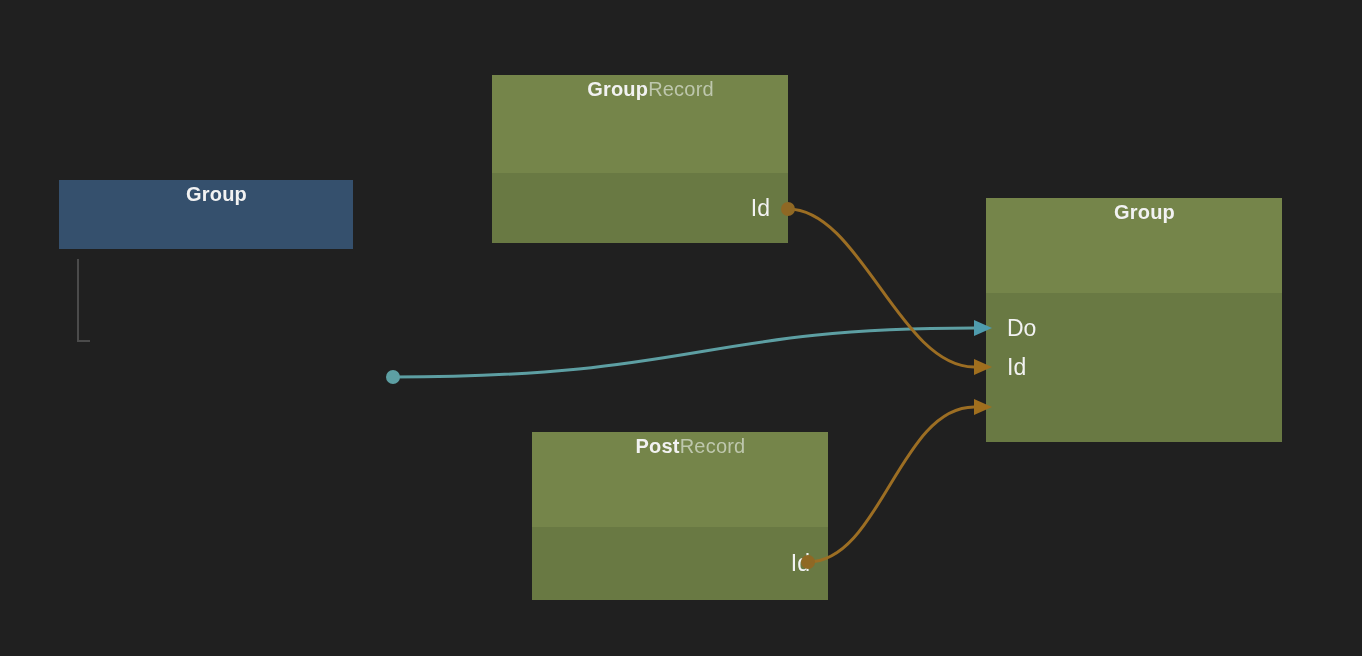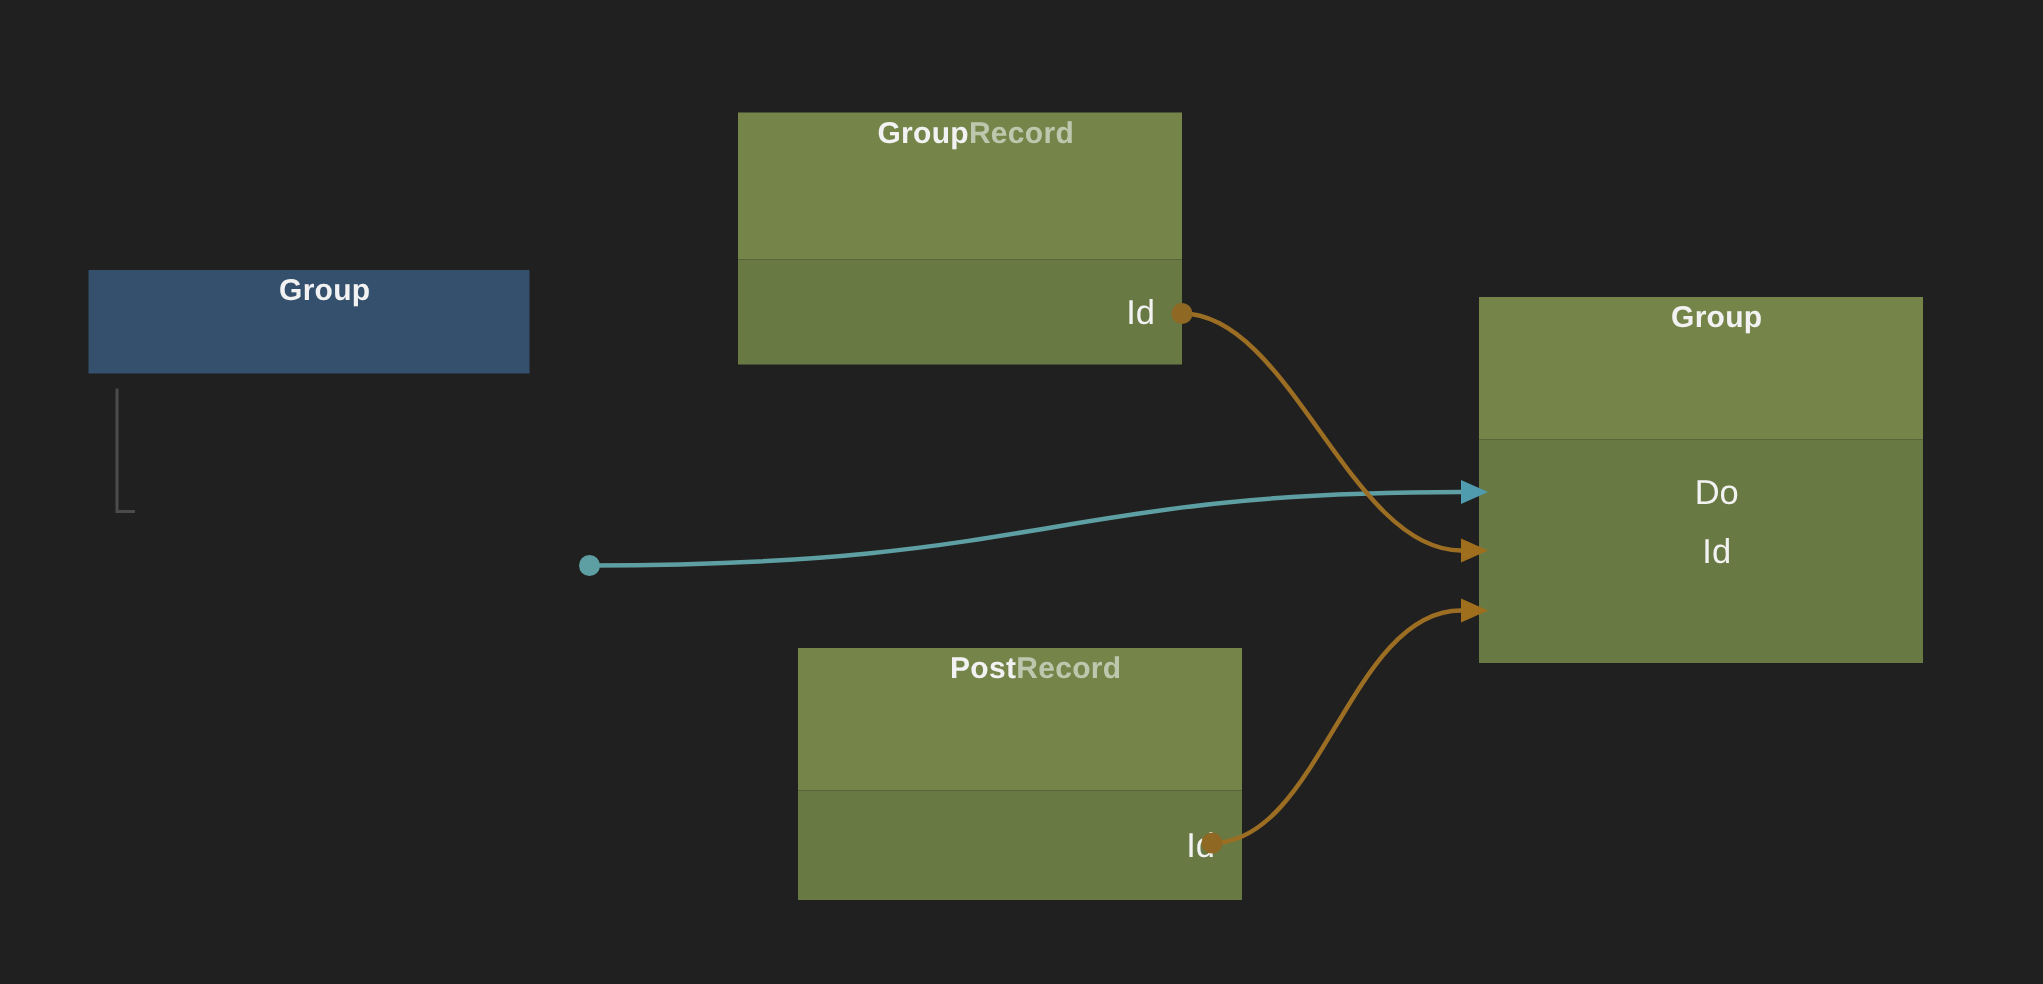--- a/index.html
+++ b/index.html
@@ -31,39 +31,39 @@
     box-sizing: border-box;
   }
   .node .title {
     font-size: 20px;
     font-weight: 600;
     line-height: 28px;
     letter-spacing: 0.2px;
   }
   .node .subtitle {
     font-size: 20px;
-    font-weight: 700;
+    font-weight: 400;
     line-height: 28px;
     letter-spacing: 0.2px;
   }
   .node .body {
     box-sizing: border-box;
   }
   .port-row {
     font-size: 23px;
     display: flex;
     align-items: center;
     box-sizing: border-box;
   }
   .port-row.out {
     justify-content: flex-end;
     padding-right: 18px;
   }
   .port-row.in {
-    justify-content: center;
+    justify-content: flex-start;
     padding-left: 21px;
   }
 
   
   #node-group-element { left: 59px; top: 180px; width: 294px; height: 69px; }
   #node-group-element .header { height: 69px; }
 
   #node-button-element { left: 97px; top: 270px; width: 295px; height: 142px; }
   #node-button-element .header { height: 71px; }
   #node-button-element .body { height: 71px; }

